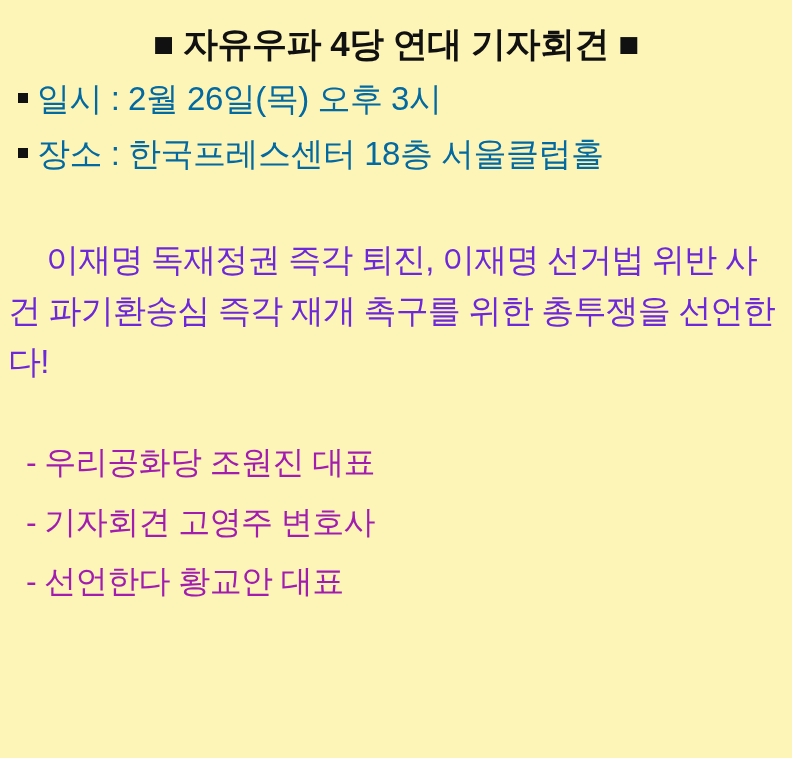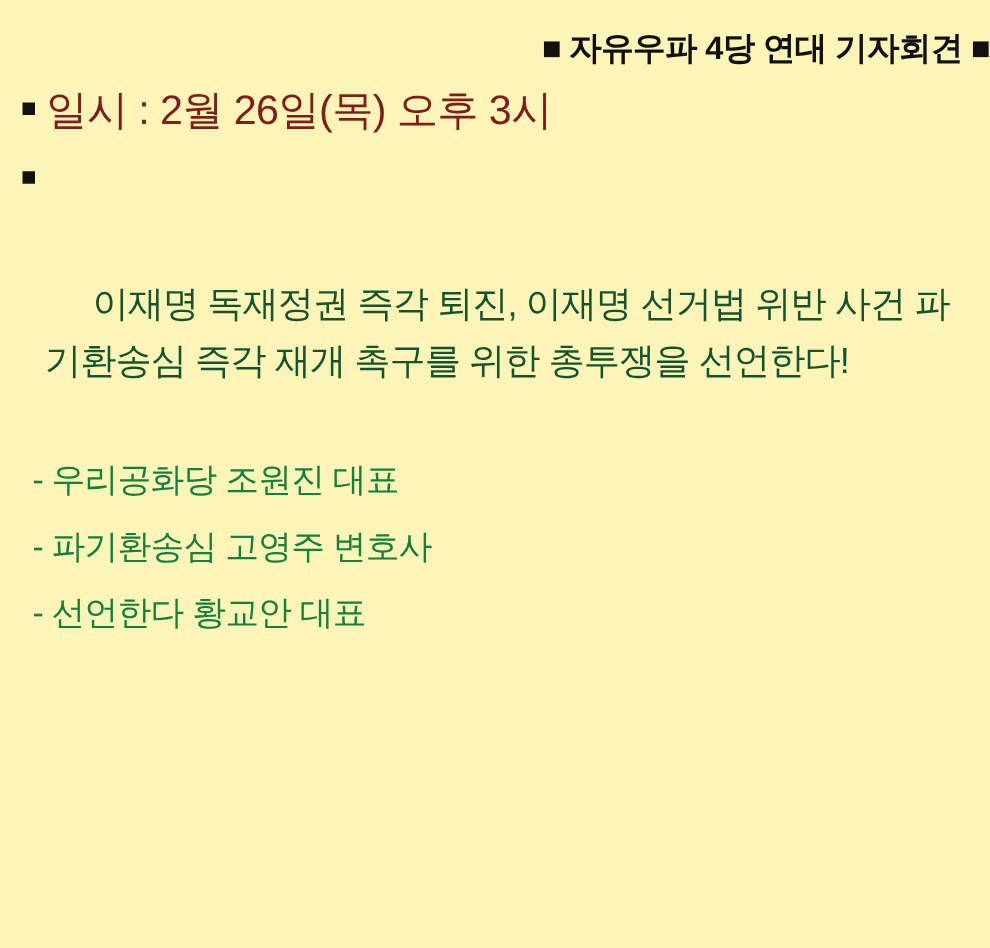--- a/index.html
+++ b/index.html
@@ -15,85 +15,84 @@
   }
   .page {
     position: relative;
     width: 792px;
     height: 758px;
     background: #fdf5b8;
     box-sizing: border-box;
     padding: 0;
   }
   .title {
-    text-align: right;
-    font-size: 26px;
+    text-align: center;
+    font-size: 35px;
     font-weight: bold;
     color: #111111;
     letter-spacing: -0.5px;
     margin: 0;
     padding: 22px 0 6px 0;
     line-height: 1.25;
   }
   .info-line {
     font-size: 33px;
-    color: #7f1d1d;
+    color: #0369a1;
     padding: 6px 0 6px 18px;
     line-height: 1.3;
     letter-spacing: -0.5px;
     white-space: nowrap;
   }
   .bullet-sq {
     display: inline-block;
     width: 10px;
     height: 10px;
     background: #111111;
     vertical-align: middle;
     margin-right: 9px;
     position: relative;
     top: -3px;
   }
   .spacer-1 { height: 52px; }
   .body-para {
-    font-size: 29px;
-    color: #14532d;
+    font-size: 33px;
+    color: #6d28d9;
     line-height: 1.55;
     letter-spacing: -0.8px;
     padding: 0 14px 0 8px;
     text-indent: 38px;
-    margin-left: 28px;
   }
   .spacer-2 { height: 46px; }
   .speaker-line {
-    font-size: 27px;
-    color: #15803d;
+    font-size: 32px;
+    color: #a21caf;
     line-height: 1.3;
     letter-spacing: -0.6px;
     padding: 9px 0 9px 26px;
     white-space: nowrap;
   }
 </style>
 </head>
 <body>
 
 <div class="page">
 
   <div class="title">■ 자유우파 4당 연대 기자회견 ■</div>
 
   <div class="info-line">
     <span class="bullet-sq"></span><span>일시 : 2월 26일(목) 오후 3시</span>
   </div>
 
   <div class="info-line">
-    <span class="bullet-sq"></span>
+    <span class="bullet-sq"></span><span>장소 : 한국프레스센터 18층 서울클럽홀</span>
   </div>
 
   <div class="spacer-1"></div>
 
   <div class="body-para">이재명 독재정권 즉각 퇴진, 이재명 선거법 위반 사건 파기환송심 즉각 재개 촉구를 위한 총투쟁을 선언한다!</div>
 
   <div class="spacer-2"></div>
 
   <div class="speaker-line">- 우리공화당 조원진 대표</div>
-  <div class="speaker-line">- 파기환송심 고영주 변호사</div>
+  <div class="speaker-line">- 기자회견 고영주 변호사</div>
   <div class="speaker-line">- 선언한다 황교안 대표</div>
 
 </div>
 
 </body></html>

